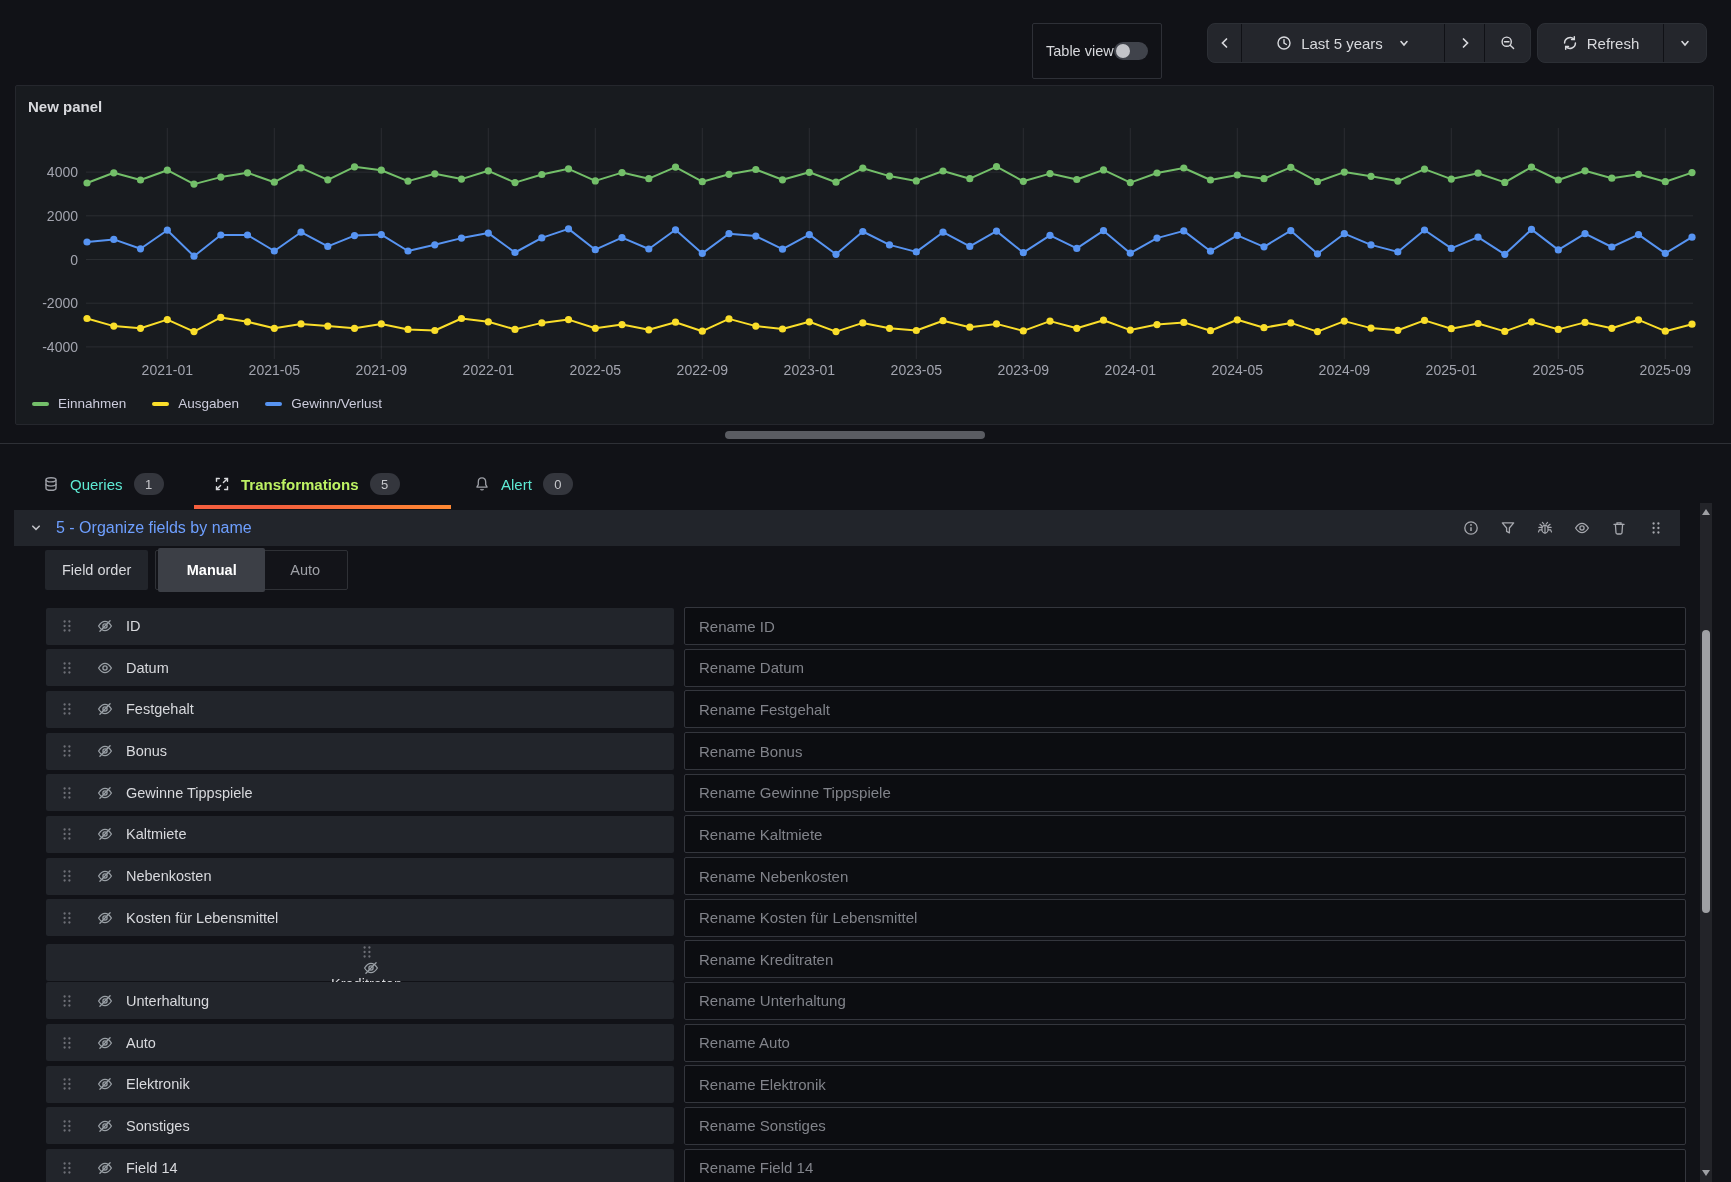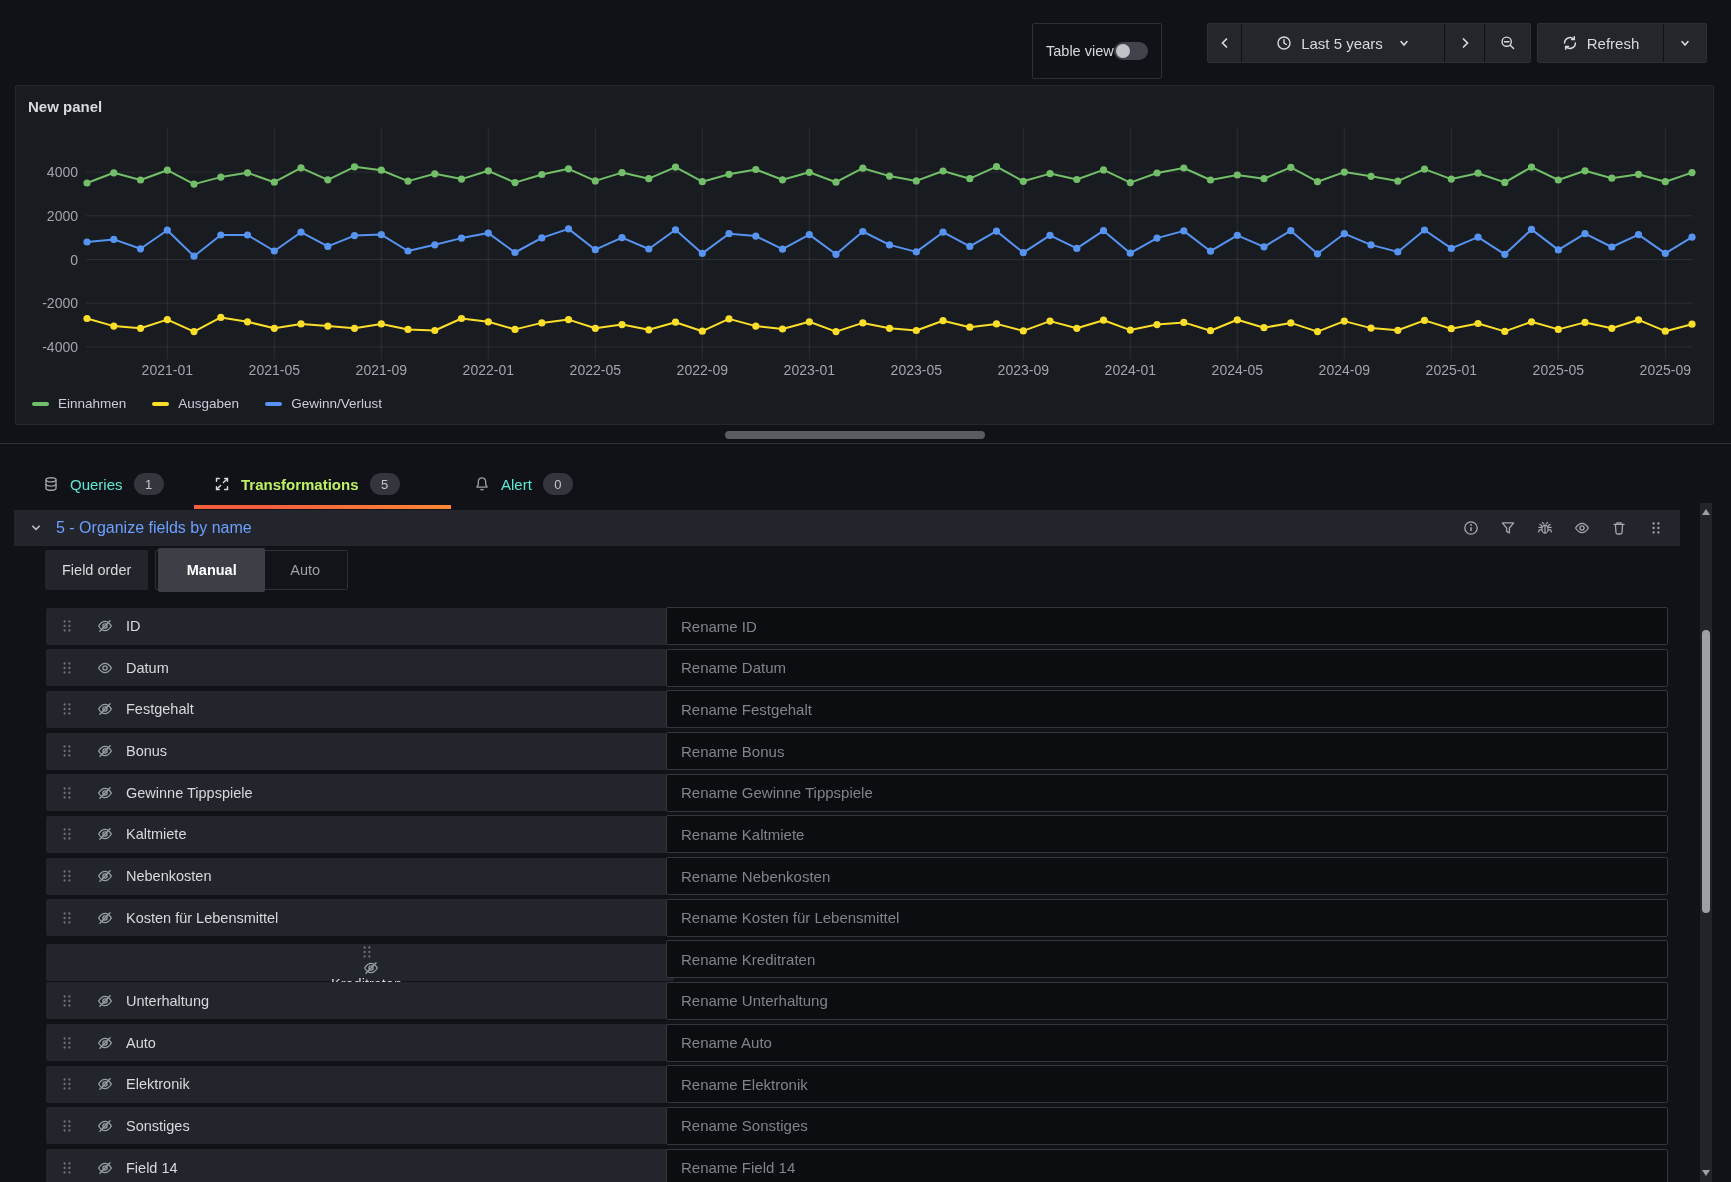--- a/index.html
+++ b/index.html
@@ -13,21 +13,21 @@
   .ic16{width:16px;height:16px}
   .ic12{width:12px;height:12px}
 
   
   .tv-group{position:absolute;left:1032px;top:23px;height:56px;box-sizing:border-box;
     border:1px solid #2e3037;border-radius:2px;display:flex;align-items:center;gap:0;padding:0 13px;}
   .tv-label{font-size:14.5px;color:#d8d9dd;}
   .toggle{width:34px;height:18px;border-radius:10px;background:#40434b;position:relative;cursor:pointer;display:inline-block;}
   .toggle .knob{position:absolute;left:2px;top:2px;width:14px;height:14px;border-radius:50%;background:#c3c4c9;}
   .btn-group{position:absolute;top:23px;height:40px;display:flex;align-items:stretch;
-    background:#24262c;border:1px solid #2c2f35;border-radius:2px;box-sizing:border-box;}
+    background:#24262c;border:1px solid #2c2f35;border-radius:8px;box-sizing:border-box;}
   .seg{display:flex;align-items:center;justify-content:center;color:#d8d9dd;cursor:pointer;box-sizing:border-box;}
   .seg + .seg{border-left:1px solid #101116;}
   .seg .txt{font-size:15px;font-weight:500;color:#d8d9dd;}
   .time-group{left:1207px;}
   .refresh-group{left:1537px;}
 
   
   .panel{position:absolute;left:15px;top:85px;width:1699px;height:340px;background:#181b1f;
     border:1px solid #25272d;border-radius:2px;box-sizing:border-box;}
   .panel-title{position:absolute;left:12px;top:12px;font-size:15px;font-weight:700;color:#d8d9dd;}
@@ -69,21 +69,21 @@
     border:1px solid #2f3136;border-radius:2px;background:#131419;display:flex;align-items:center;padding:2px;}
   .fo-opt{height:44px;display:flex;align-items:center;justify-content:center;border-radius:2px;cursor:pointer;
     font-size:14.5px;color:#9ea0a6;flex:1;}
   .fo-opt.selected{background:#3c3f46;color:#ffffff;font-weight:700;}
 
   .fcard{position:absolute;left:46px;width:628px;height:37px;background:#22252b;border-radius:2px;
     display:flex;align-items:center;box-sizing:border-box;}
   .grip{color:#6e7077;display:flex;margin-left:13px;cursor:grab;}
   .eyebtn{display:flex;margin-left:22px;color:#9aa0a6;cursor:pointer;}
   .flabel{margin-left:13px;font-size:14.5px;font-weight:500;color:#d8d9dd;}
-  .frename{position:absolute;left:666px;width:1002px;height:38px;box-sizing:border-box;background:#0c0d11;
+  .frename{position:absolute;left:684px;width:1002px;height:38px;box-sizing:border-box;background:#0c0d11;
     border:1px solid #34363d;border-radius:2px;color:#c9cad1;font-size:15px;padding:0 14px;
     font-family:"Liberation Sans","DejaVu Sans",sans-serif;outline:none;}
   .frename::placeholder{color:#81838a;}
 
   
   .vtrack{position:absolute;left:1700px;top:503px;width:12px;height:679px;background:#232429;}
   .vthumb{position:absolute;left:2px;top:127px;width:8px;height:283px;border-radius:4px;background:#9fa0a4;}
   .varrow{position:absolute;left:2px;width:0;height:0;border-left:4px solid transparent;border-right:4px solid transparent;}
   .varrow.up{top:6px;border-bottom:6px solid #9fa0a4;}
   .varrow.down{bottom:6px;border-top:6px solid #9fa0a4;}

